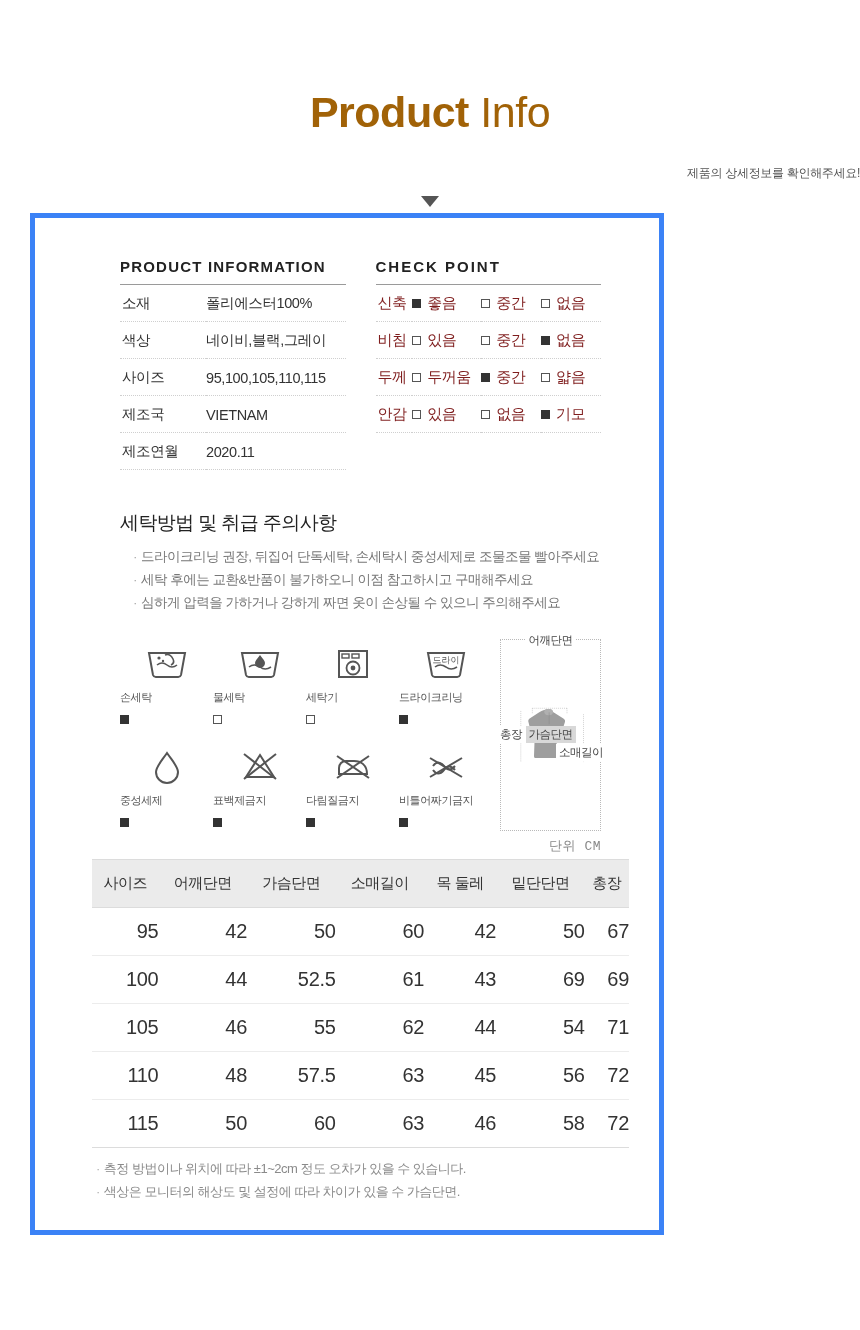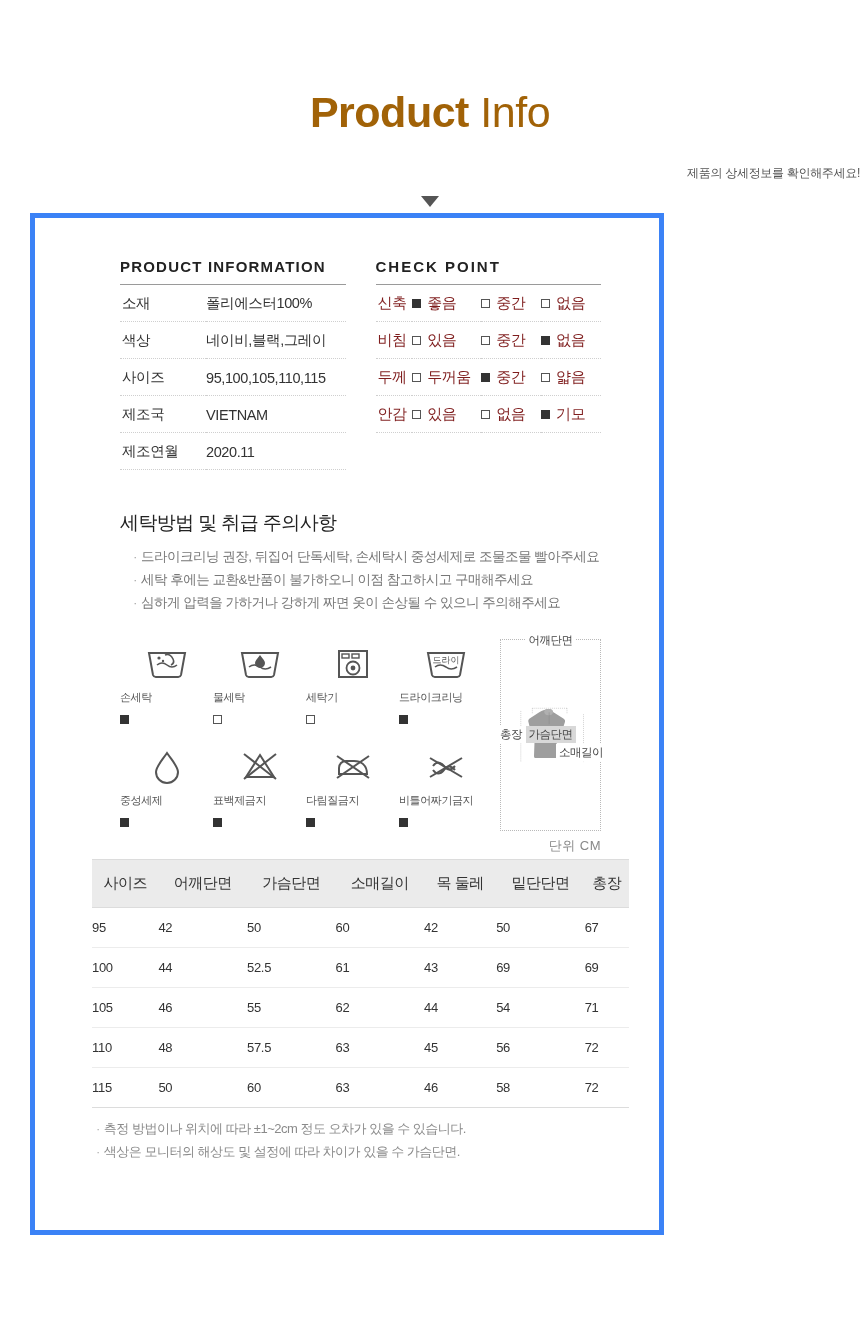--- a/index.html
+++ b/index.html
@@ -107,32 +107,32 @@
   .fig-label {
     position:absolute; font-size:11.5px; color:#444;
     background:#fff; padding:1px 3px; letter-spacing:-0.5px;
     white-space:nowrap;
   }
   .fig-shoulder { top:-8px; left:50%; transform:translateX(-50%); }
   .fig-chest { top:86px; left:50%; transform:translateX(-50%); background:#d8d8d8; }
   .fig-total { top:86px; left:-4px; }
   .fig-sleeve { top:104px; right:-6px; }
 
-  .unit { text-align:right; padding:6px 58px 0 58px; font-size:13px; color:#888; letter-spacing:0.5px; }
+  .unit { text-align:right; padding:6px 58px 0 58px; font-size:13px; color:#888; letter-spacing:0.5px;font-family:Liberation Mono, monospace; }
 
   
   .size-table { padding:4px 30px 0 30px; }
   table.size { width:100%; border-collapse:collapse; }
   table.size thead th {
     background:#ebebeb; color:#333; font-size:15px; font-weight:400;
     padding:14px 0; letter-spacing:-0.5px;
     border-top:1px solid #dcdcdc; border-bottom:1px solid #dcdcdc;
   }
   table.size tbody td {
-    text-align:left; font-size:13px; color:#333;
+    text-align:right; font-size:20px; color:#333;
     padding:12px 0; border-bottom:1px solid #ececec;
     letter-spacing:-0.3px;
   }
   table.size tbody tr:last-child td { border-bottom:1px solid #dcdcdc; }
 
   .footnotes { padding:12px 34px 0 34px; }
   .footnotes p { margin:0 0 5px 0; font-size:13px; color:#8a8a8a; letter-spacing:-0.5px; }
   .footnotes p .dot { color:#b0b0b0; margin-right:4px; }
 </style>
 </head>

